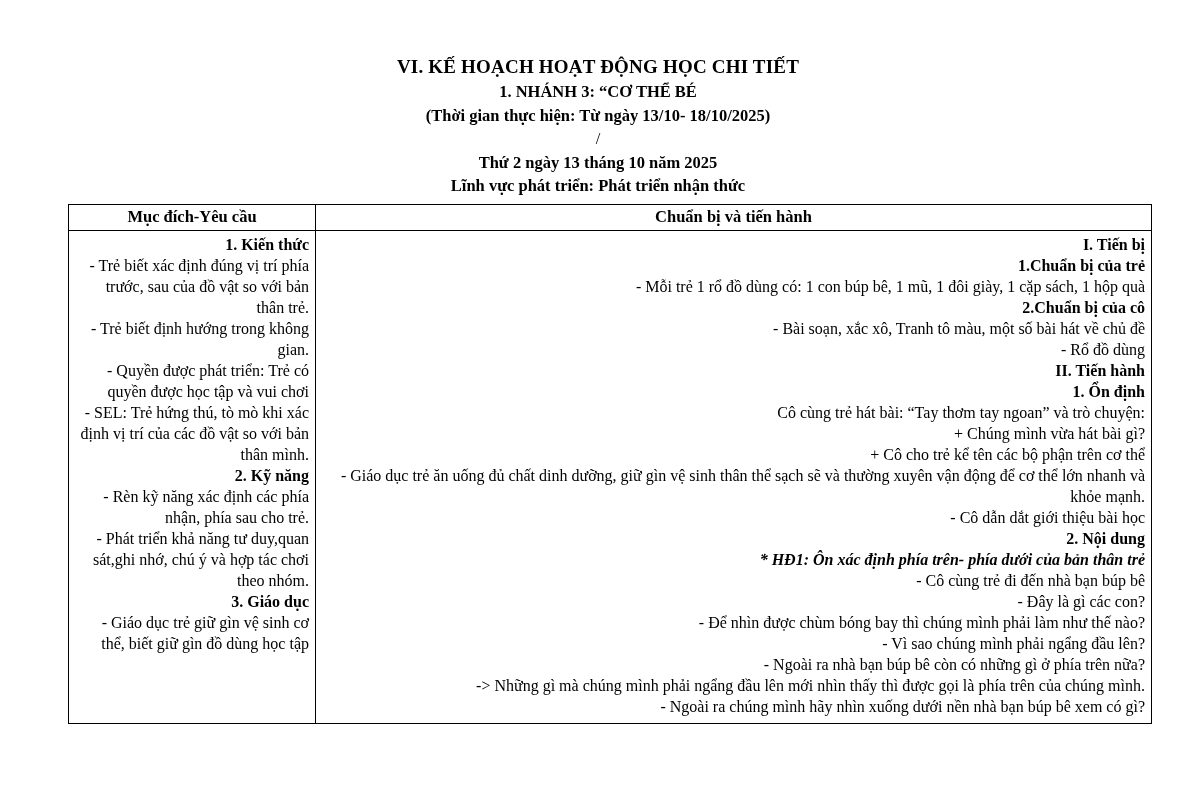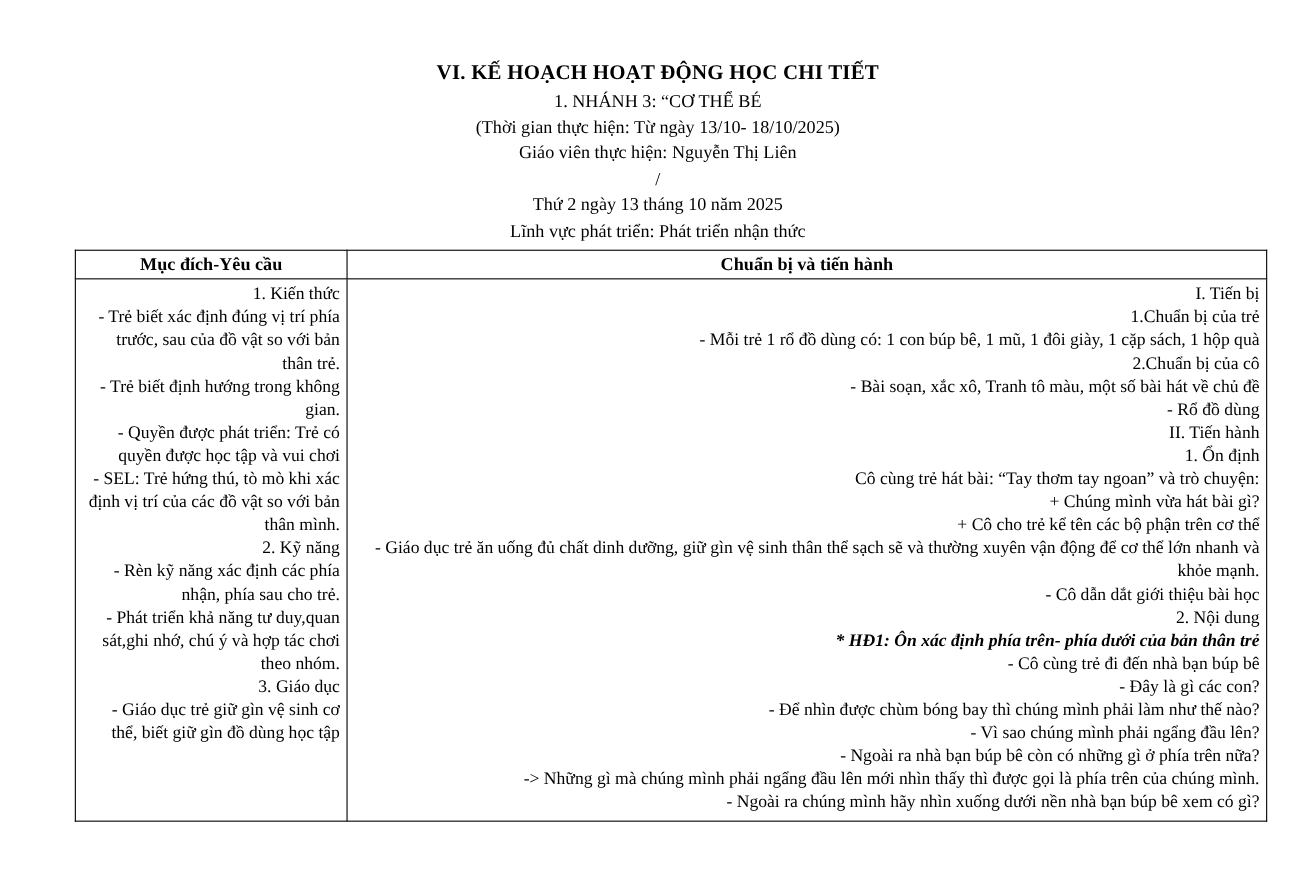--- a/index.html
+++ b/index.html
@@ -48,35 +48,34 @@
     text-align: center;
   }
   .col-left { width: 247px; }
   .plan-table td {
     padding: 3px 6px 6px 6px;
     font-size: 16px;
     line-height: 21px;
     text-align: right;
   }
   .para { font-size: 16px; line-height: 21px; }
-  .bold { font-weight: normal; }
+  .bold { font-weight: bold; }
   .bold-italic { font-weight: bold; font-style: italic; }
   .normal { font-weight: normal; }
 </style>
 </head>
 <body>
 
 <div class="page">
 
   <div class="doc-header">
     <div class="doc-title">VI. KẾ HOẠCH HOẠT ĐỘNG HỌC CHI TIẾT</div>
     <div class="header-lines" id="header-lines">
         <div class="header-line bold">1. NHÁNH 3: “CƠ THỂ BÉ</div>
         <div class="header-line bold">(Thời gian thực hiện: Từ ngày 13/10- 18/10/2025)</div>
-        <div class="header-line bold">Giáo viên thực hiện: Nguyễn Thị Liên</div>
         <div class="header-line normal">/</div>
         <div class="header-line bold">Thứ 2 ngày 13 tháng 10 năm 2025</div>
         <div class="header-line bold">Lĩnh vực phát triển: Phát triển nhận thức</div>
       </div>
   </div>
 
   <table class="plan-table">
     <colgroup>
       <col class="col-left">
       <col>

